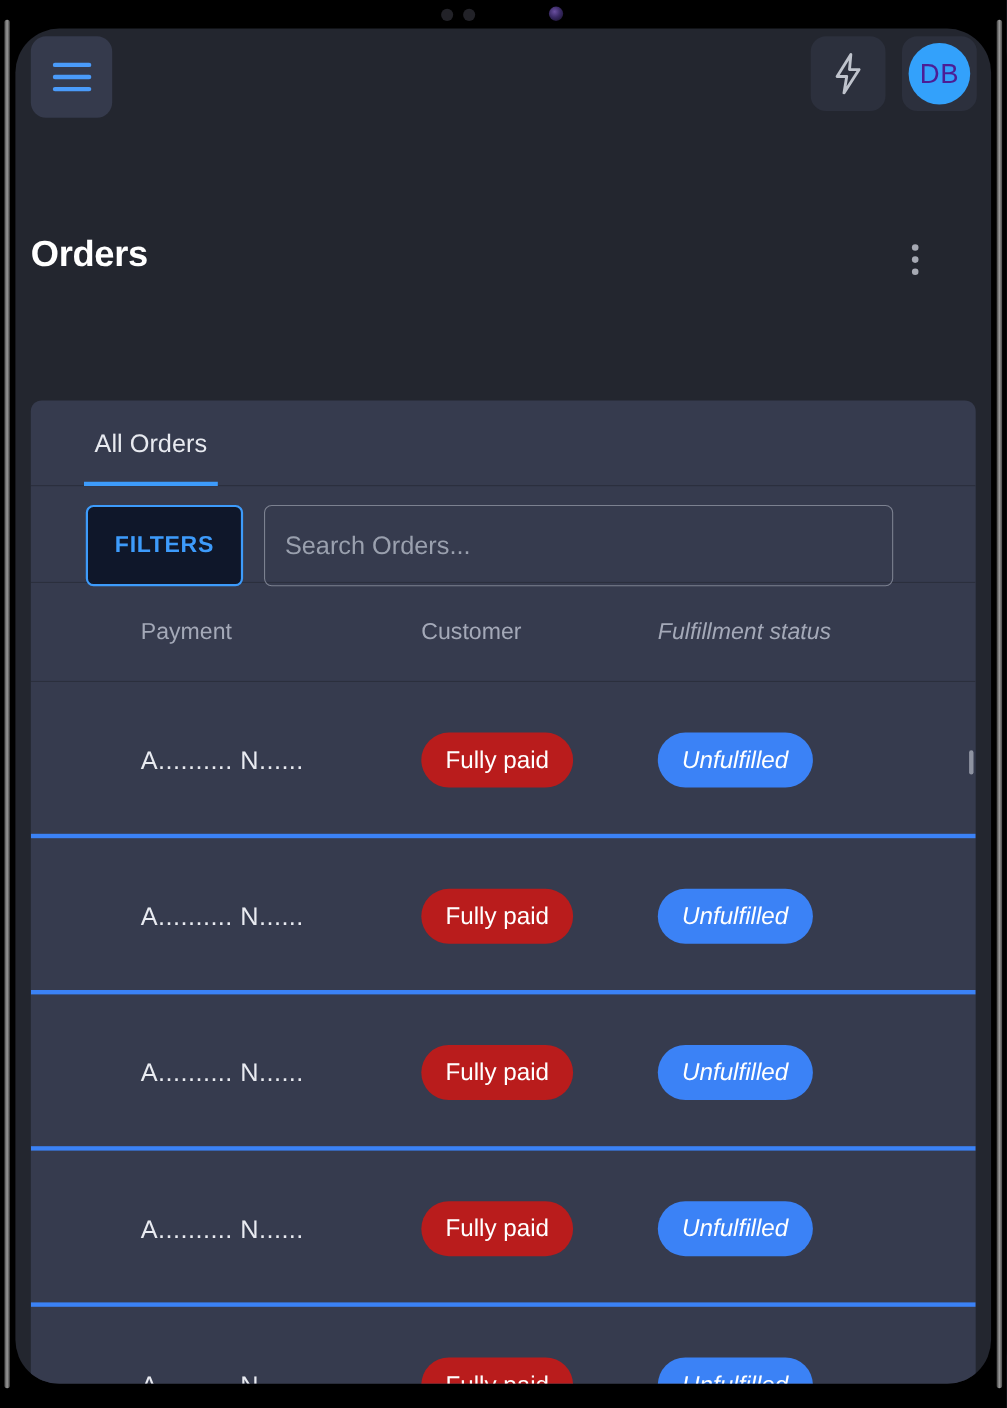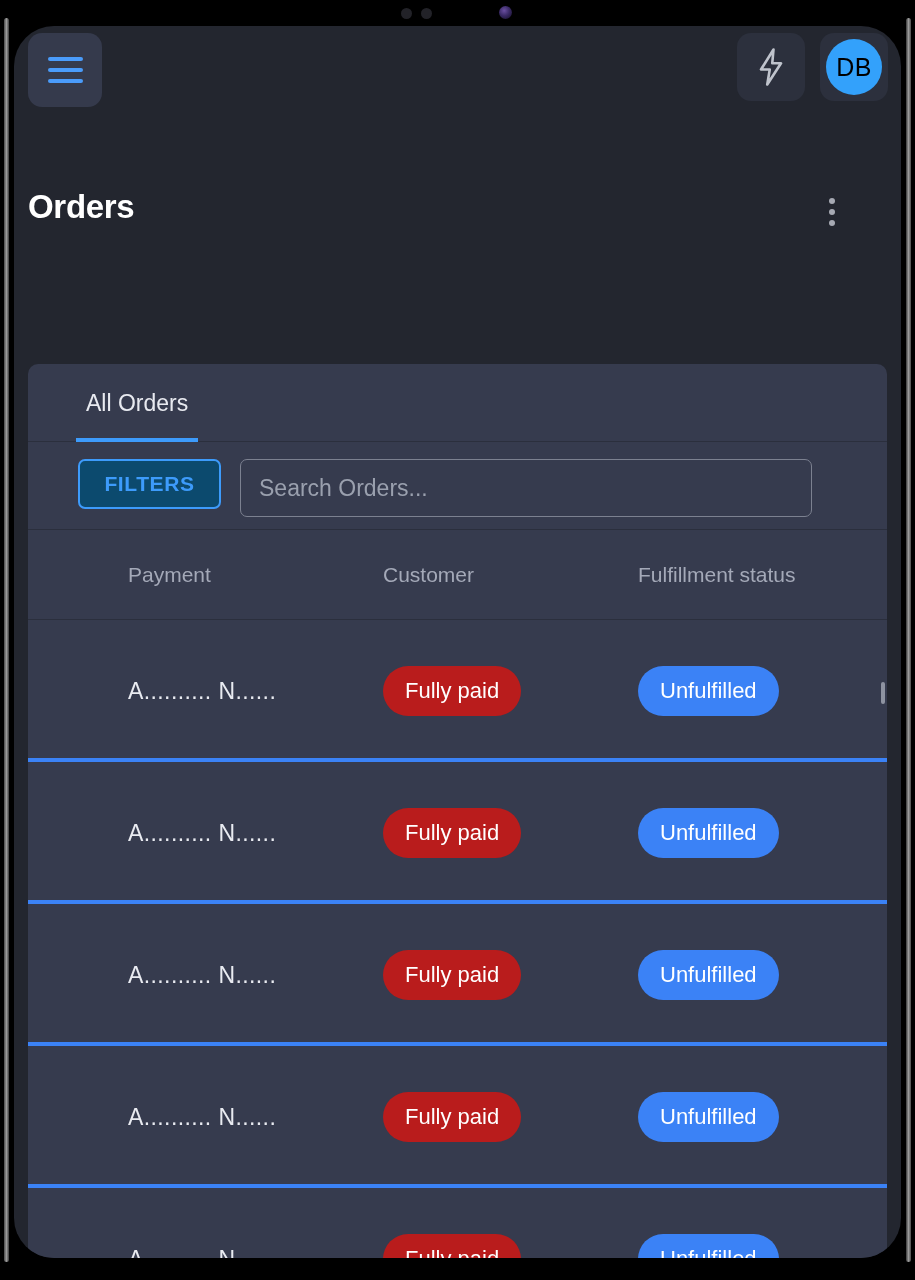--- a/index.html
+++ b/index.html
@@ -109,32 +109,32 @@
     border-radius: 14px;
     display: flex;
     align-items: center;
     justify-content: center;
     cursor: pointer;
   }
   #avatar-circle {
     width: 56px; height: 56px;
     border-radius: 50%;
     background: #33A1FB;
-    color: #000000;
+    color: #4c1d95;
     font-size: 25px;
     display: flex;
     align-items: center;
     justify-content: center;
     letter-spacing: 0.5px;
   }
 
   
   #page-header {
     position: absolute;
-    left: 0; top: 152px;
+    left: 0; top: 176px;
     width: 887px; height: 70px;
   }
   #page-title {
     position: absolute;
     left: 14px; top: 10px;
     font-size: 33px;
     font-weight: bold;
     color: #FFFFFF;
     letter-spacing: -0.3px;
   }
@@ -198,35 +198,35 @@
   }
 
   #filter-row {
     position: relative;
     height: 88px;
     border-bottom: 1px solid #2B2F3D;
   }
   #filters-button {
     position: absolute;
     left: 50px; top: 17px;
-    width: 143px; height: 50px;
-    background: #0c4a6e;
+    width: 143px; height: 74px;
+    background: #0f172a;
     border: 2px solid #3D9BFB;
     border-radius: 7px;
     color: #3D9BFB;
     font-size: 21px;
     font-weight: bold;
     letter-spacing: 0.6px;
     font-family: "Liberation Sans", sans-serif;
     cursor: pointer;
   }
   #search-orders-input {
     position: absolute;
     left: 212px; top: 17px;
-    width: 572px; height: 58px;
+    width: 572px; height: 74px;
     background: transparent;
     border: 1px solid #7C8190;
     border-radius: 7px;
     padding: 0 18px;
     color: #E8EAF0;
     font-size: 23px;
     font-family: "Liberation Sans", sans-serif;
   }
   #search-orders-input::placeholder { color: #9AA0AE; }
 
@@ -242,21 +242,21 @@
     top: 0;
     height: 90px;
     display: flex;
     align-items: center;
     color: #A4A9B8;
     font-size: 21px;
     line-height: 1.25;
   }
   .col-customer    { left: 100px; width: 240px; }
   .col-payment     { left: 355px; width: 230px; }
-  .col-fulfillment { left: 610px; width: 200px; }
+  .col-fulfillment { left: 570px; width: 200px; font-style: italic; }
 
   .table-row {
     position: relative;
     height: 142px;
     border-bottom: 4px solid #3b82f6;
   }
   .td {
     position: absolute;
     top: 0;
     height: 142px;

